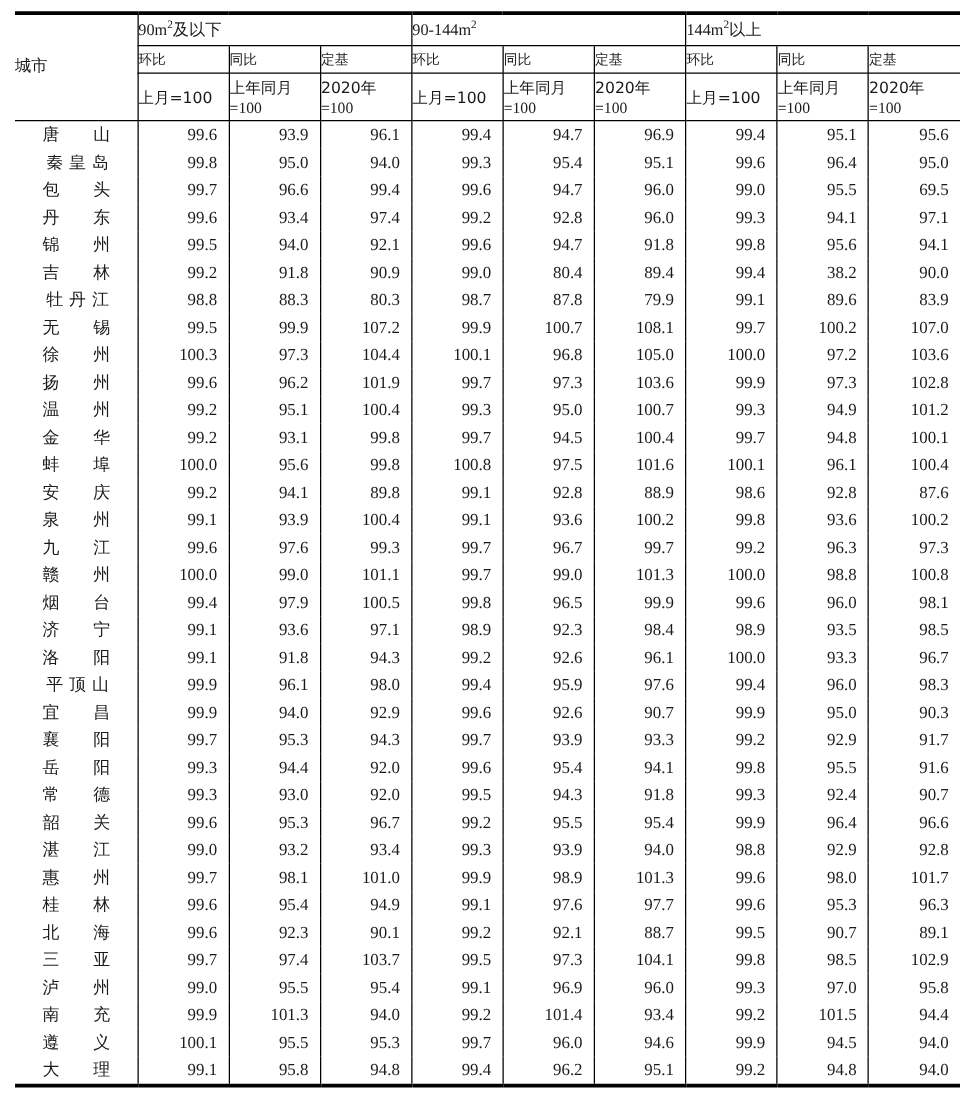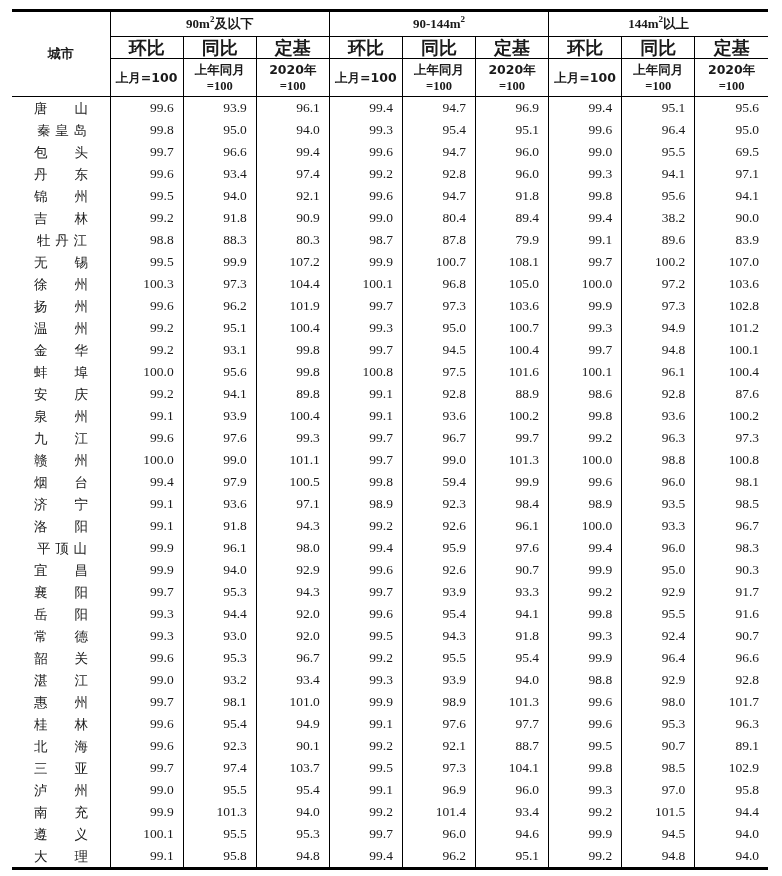--- a/index.html
+++ b/index.html
@@ -26,35 +26,35 @@
     }
     table.price-table col.c-city { width: 98px; }
     table.price-table col.c-val  { width: 73px; }
     thead tr.r-group th { border-top: 3px solid #000; }
     tbody tr:last-child td { border-bottom: 3px solid #000; }
     th, td {
       padding: 0;
       margin: 0;
     }
     th {
-      font-weight: bold;
-      text-align: center;
+      font-weight: normal;
+      text-align: left;
       vertical-align: middle;
       border: 1px solid #000;
       line-height: 16px;
     }
     th.city-head {
       border-left: none;
       font-family: "DejaVu Sans", sans-serif;
       font-size: 13px;
       margin-top: 25px;
     }
     th.last-col { border-right: none; }
     tr.r-group th { height: 24px; font-size: 13px; }
-    tr.r-sub th { height: 21px; font-family: "DejaVu Sans", sans-serif; font-size: 18px; margin-top: 16px; }
+    tr.r-sub th { height: 21px; font-family: "DejaVu Sans", sans-serif; font-size: 11px; margin-top: 16px; }
     tr.r-base th { height: 37px; font-size: 12.5px; line-height: 16px; }
     tr.r-base th .cjk { font-family: "DejaVu Sans", sans-serif; font-size: 12.5px; }
     sup { font-size: 9px; line-height: 0; vertical-align: 6px; }
     td {
       height: 22px;
       text-align: right;
       padding-right: 9px;
       border-left: 1px solid #000;
       font-size: 13.5px;
       line-height: 22px;
@@ -387,21 +387,21 @@
       </tr>
       <tr>
         <td class="city"><span class="name2">
             <span>烟</span>
             <span>台</span>
           </span></td>
         <td class="group-start">99.4</td>
         <td>97.9</td>
         <td>100.5</td>
         <td class="group-start">99.8</td>
-        <td>59.4</td>
+        <td>96.5</td>
         <td>99.9</td>
         <td class="group-start">99.6</td>
         <td>96.0</td>
         <td>98.1</td>
       </tr>
       <tr>
         <td class="city"><span class="name2">
             <span>济</span>
             <span>宁</span>
           </span></td>

